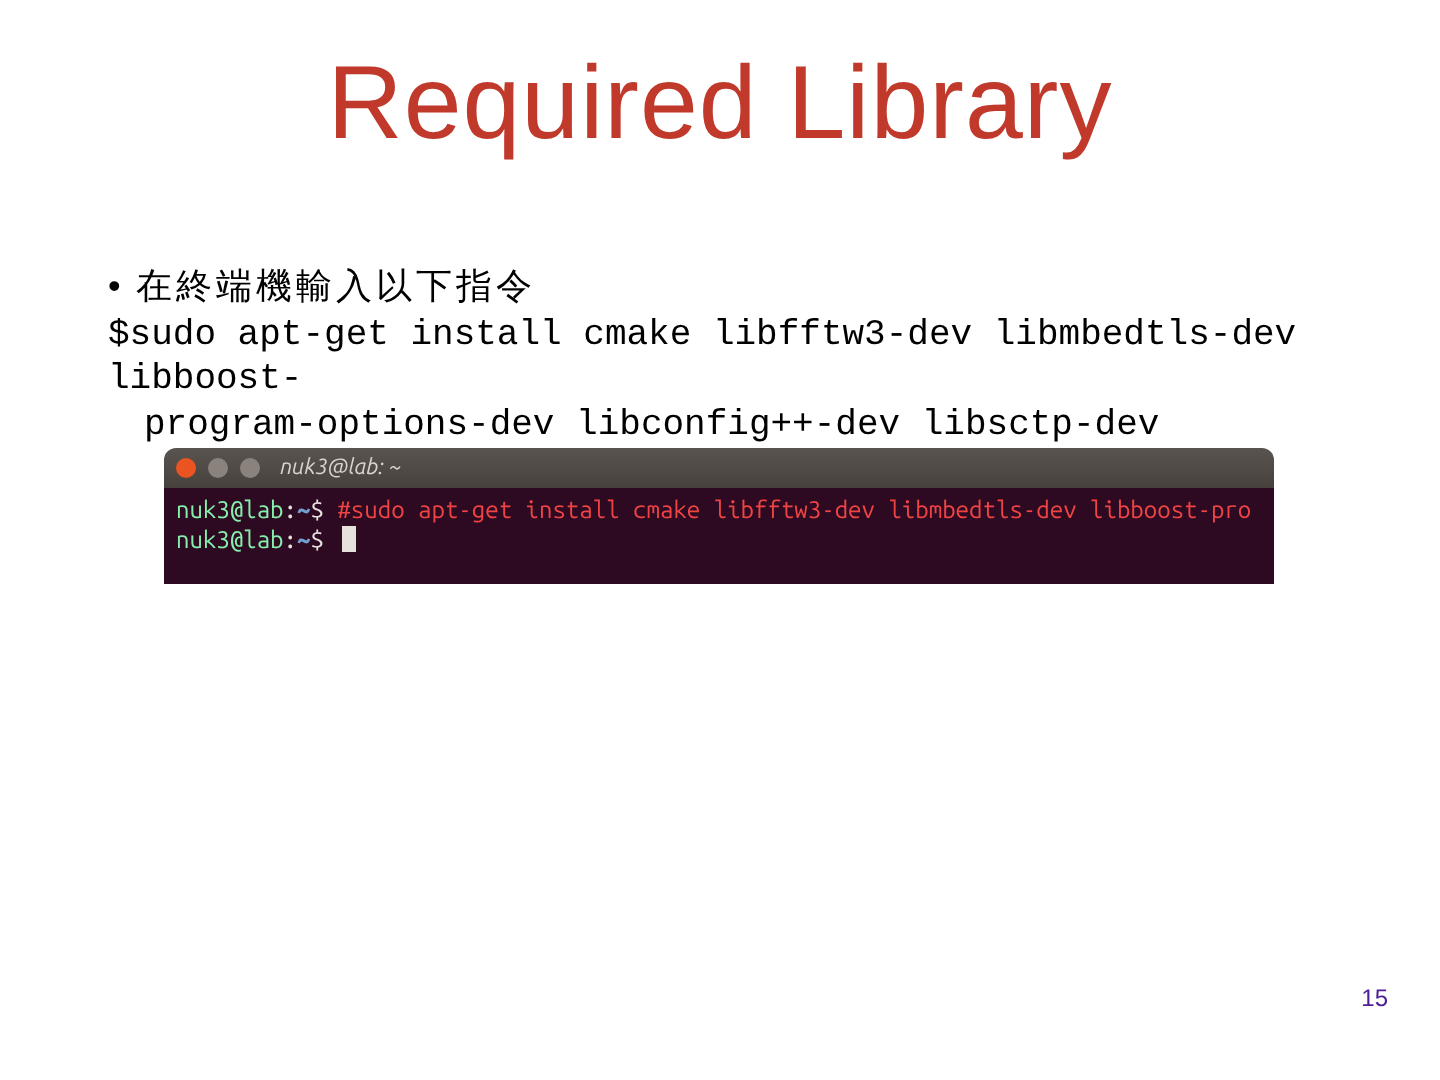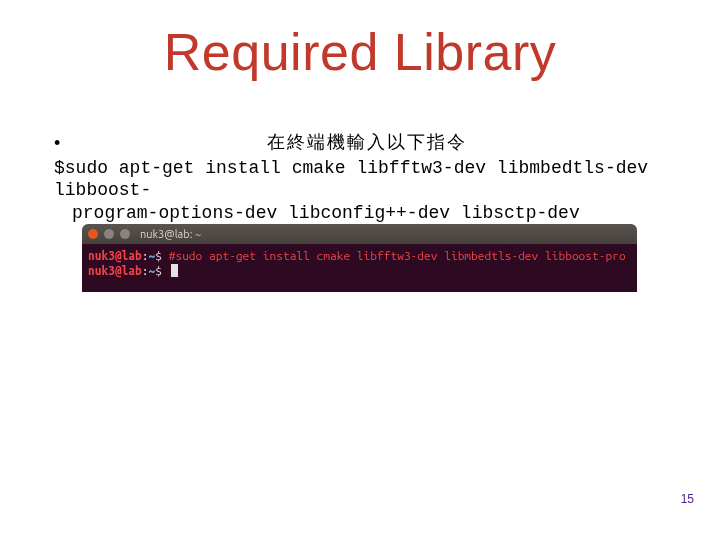--- a/index.html
+++ b/index.html
@@ -45,23 +45,22 @@
   }
   .bullet-dot {
     width: 14px;
     flex: 0 0 14px;
     text-align: left;
     font-size: 18px;
     line-height: 1.25;
   }
   .bullet-text {
     flex: 1 1 auto;
-    font-family: Liberation Mono, monospace;
+    font-family: Liberation Serif, serif;
     letter-spacing: 2px;
-    text-align: center;
   }
   .cmd-line {
     font-family: Liberation Mono, monospace;
     font-size: 18px;
     color: #000;
     padding-left: 0px;
   }
   .cmd-indent {
     padding-left: 18px;
   }
@@ -89,36 +88,37 @@
     display: inline-block;
   }
   .tb-close { background: #e95420; }
   .tb-min   { background: #8a837d; }
   .tb-max   { background: #8a837d; }
   .tb-title {
     color: #d9d4cf;
     font-size: 11px;
     font-family: "Ubuntu", Arial, sans-serif;
     margin-left: 4px;
+    font-style: italic;
   }
   .term-body {
     background: #2d0922;
     padding: 4px 6px 6px 6px;
     font-family: "Ubuntu Mono", "DejaVu Sans Mono", Menlo, Consolas, monospace;
     font-size: 12px;
     line-height: 1.25;
     color: #e6e1dc;
     min-height: 48px;
     box-sizing: border-box;
   }
   .term-line {
     white-space: pre-wrap;
     word-break: break-all;
   }
-  .p-user { color: #ef4444; font-weight: bold; }
+  .p-user { color: #86efac; font-weight: normal; }
   .p-sep  { color: #e6e1dc; }
   .p-path { color: #729fcf; font-weight: bold; }
   .p-cmd  { color: #ef4444; }
   .cursor {
     display: inline-block;
     width: 7px;
     height: 13px;
     background: #e6e1dc;
     vertical-align: -2px;
     margin-left: 2px;

